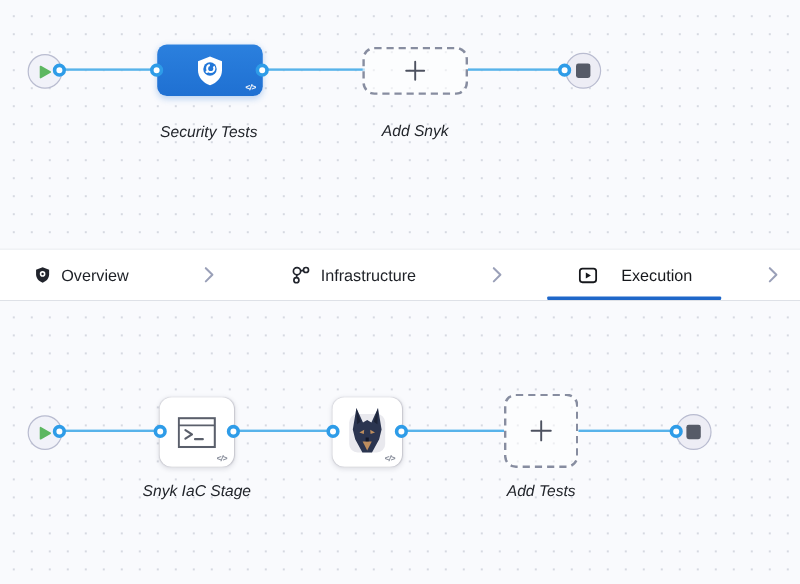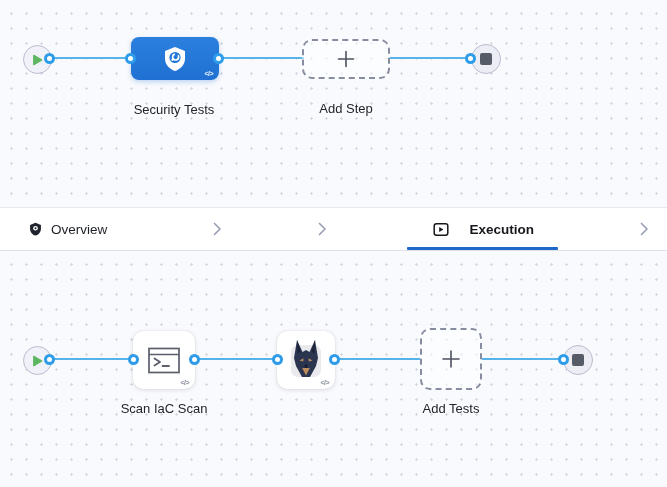--- a/index.html
+++ b/index.html
@@ -11,20 +11,21 @@
   }
   .screen{width:667px;height:487px;display:flex;flex-direction:column;}
 
   
   .canvas{
     position:relative;
     background-color:#f9fafd;
     background-image:radial-gradient(circle, #d6d9e1 1px, transparent 1.2px);
     background-size:15px 15px;
     background-position:4px 6px;
+    font-style:italic;
   }
   .canvas-top{height:207px;}
   .canvas-bottom{height:236px;}
 
   
   .edge{position:absolute;height:2px;background:#58b3ea;}
   .port{
     position:absolute;width:11px;height:11px;border-radius:50%;
     background:#fff;border:3px solid #2e9ce8;box-sizing:border-box;z-index:3;
   }
@@ -104,21 +105,21 @@
     height:44px;box-sizing:border-box;background:#fff;
     border-top:1px solid #e7e9ee;border-bottom:1px solid #dee1e7;
     display:flex;align-items:center;justify-content:space-between;
     padding:0 18px;
   }
   .tab{
     position:relative;height:100%;display:flex;align-items:center;gap:8px;
     padding:0 10px;cursor:pointer;
   }
   .tab .tlabel{font-size:13.5px;color:#1d2026;font-weight:500;}
-  .tab.active .tlabel{font-weight:700;color:#16181c;padding-left:12px;}
+  .tab.active .tlabel{font-weight:400;color:#16181c;padding-left:12px;}
   .tab-underline{
     position:absolute;left:-16px;right:-14px;bottom:0;height:3px;
     background:#1f67c9;border-radius:1px;
   }
   .tsep{display:flex;align-items:center;}
   .ticon{display:flex;align-items:center;}
 </style>
 </head>
 <body>
 
@@ -153,21 +154,21 @@
       </svg>
     </div>
     <div class="edge t-line3"></div>
 
     <span class="port t-dot-d"></span>
     <div class="term-circle end-circle t-end">
       <span class="stopsq"></span>
     </div>
 
     <div class="node-label t-label-stage">Security Tests</div>
-    <div class="node-label t-label-addstage">Add Step</div>
+    <div class="node-label t-label-addstage">Add Snyk</div>
   </section>
 
   <nav class="tabbar">
 
     <div class="tab">
       <span class="ticon">
         <svg width="15" height="16" viewBox="0 0 16 16">
           <path d="M8 1.2 L13.8 3.6 V7.6 C13.8 11.2 11.4 13.9 8 15 C4.6 13.9 2.2 11.2 2.2 7.6 V3.6 Z" fill="#21242c"></path>
           <circle cx="8" cy="7.2" r="2.5" fill="#ffffff"></circle>
           <circle cx="8" cy="7.2" r="1.1" fill="#21242c"></circle>
@@ -175,20 +176,31 @@
       </span>
       <span class="tlabel">Overview</span>
     </div>
 
     <span class="tsep">
       <svg width="9" height="16" viewBox="0 0 9 16">
           <path d="M1.5 2.5 L7 8 L1.5 13.5" fill="none" stroke="#9aa0b8" stroke-width="1.7" stroke-linecap="round" stroke-linejoin="round"></path>
         </svg>
     </span>
 
+    <div class="tab">
+      <span class="ticon">
+        <svg width="17" height="16" viewBox="0 0 17 16">
+          <circle cx="5.5" cy="5" r="3" fill="none" stroke="#21242c" stroke-width="1.4"></circle>
+          <circle cx="13" cy="4" r="2.1" fill="none" stroke="#21242c" stroke-width="1.4"></circle>
+          <circle cx="5" cy="12.5" r="2.1" fill="none" stroke="#21242c" stroke-width="1.4"></circle>
+          <path d="M8.4 4.7 L10.9 4.3 M5.4 8 L5.1 10.4" stroke="#21242c" stroke-width="1.4"></path>
+        </svg>
+      </span>
+      <span class="tlabel">Infrastructure</span>
+    </div>
 
     <span class="tsep">
       <svg width="9" height="16" viewBox="0 0 9 16">
           <path d="M1.5 2.5 L7 8 L1.5 13.5" fill="none" stroke="#9aa0b8" stroke-width="1.7" stroke-linecap="round" stroke-linejoin="round"></path>
         </svg>
     </span>
 
     <div class="tab active">
       <span class="ticon">
         <svg width="16" height="15" viewBox="0 0 16 15">
@@ -253,17 +265,17 @@
         <path d="M12 4 V20 M4 12 H20" stroke="#4d5260" stroke-width="1.6" stroke-linecap="round"></path>
       </svg>
     </div>
     <div class="edge b-line4"></div>
 
     <span class="port b-dot-f"></span>
     <div class="term-circle end-circle b-end">
       <span class="stopsq"></span>
     </div>
 
-    <div class="node-label b-label1">Scan IaC Scan</div>
+    <div class="node-label b-label1">Snyk IaC Stage</div>
     <div class="node-label b-label3">Add Tests</div>
   </section>
 
 </div>
 
 </body></html>

